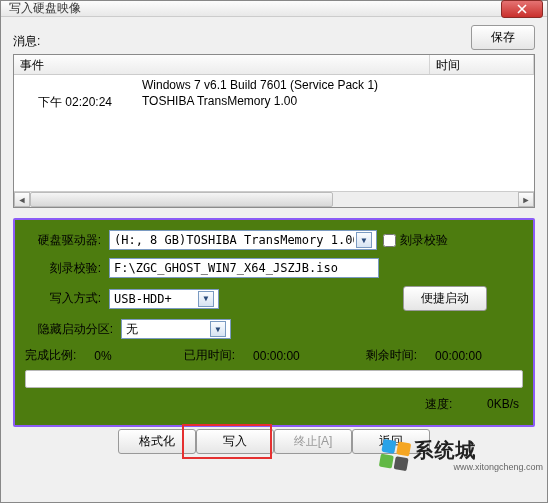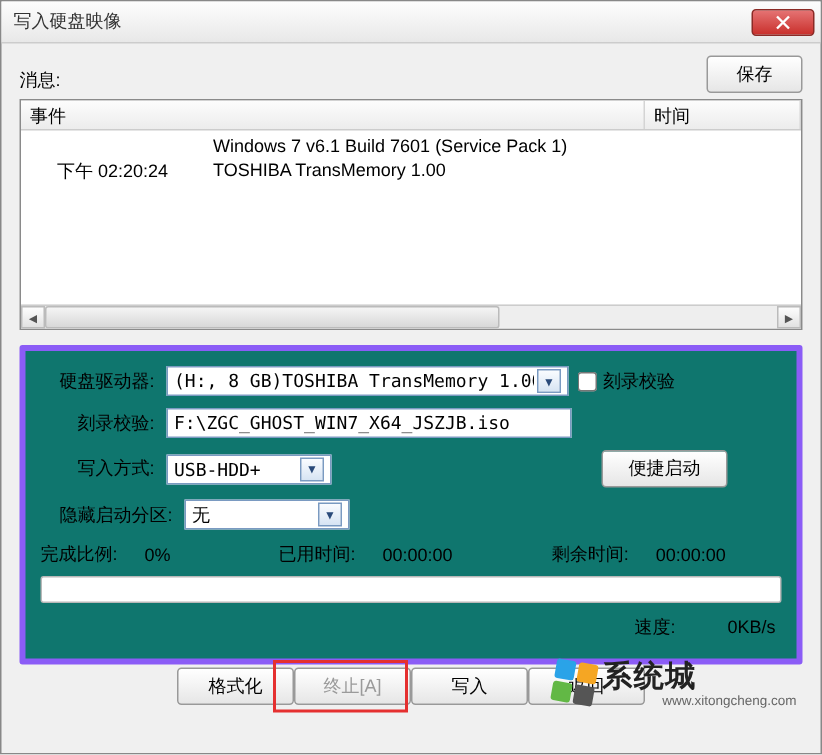--- a/index.html
+++ b/index.html
@@ -13,21 +13,21 @@
     overflow: hidden;
   }
   .window {
     width: 548px;
     height: 503px;
     border: 1px solid #888;
     background: #f0f0f0;
     position: relative;
   }
   .titlebar {
-    height: 28px;
+    height: 16px;
     background: linear-gradient(#fdfdfd, #e8e8e8);
     border-bottom: 1px solid #ccc;
     display: flex;
     align-items: center;
     padding: 0 4px 0 8px;
   }
   .titlebar .title { flex: 1; color: #333; }
   .close-btn {
     width: 42px; height: 18px;
     background: linear-gradient(#e57373,#c9302c);
@@ -96,25 +96,25 @@
   }
   .hscroll .sbtn {
     width: 16px; background: linear-gradient(#fdfdfd,#e2e2e2);
     border: 1px solid #bbb; display:flex;align-items:center;justify-content:center;
     font-size:9px; color:#555;
   }
   .hscroll .track { flex:1; position:relative; background:#eee; }
   .hscroll .thumb { position:absolute; left:0; top:0; bottom:0; width:62%; background:linear-gradient(#f5f5f5,#d8d8d8); border:1px solid #bbb; border-radius:2px; }
 
   .form-area {
-    border: 4px solid #8b5cf6;
+    border: 2px solid #8b5cf6;
     border-radius: 2px;
     margin-top: 10px;
     padding: 10px 10px 6px 10px;
-    background: #0f766e;
+    background: #4d7c0f;
   }
   .form-row {
     display: flex; align-items: center; margin-bottom: 8px; gap: 6px;
   }
   .form-row .flabel {
     width: 78px; text-align: right; padding-right: 2px;
   }
   .combo, .textin {
     font-family: "SimSun","NSimSun",monospace;
     font-size: 12px;
@@ -153,21 +153,21 @@
     display:flex; justify-content:center; padding: 2px 0 4px 0;
     position: relative;
   }
   .highlight-red {
     position:absolute;
     border: 2px solid #e53030;
     pointer-events: none;
   }
   
   .watermark {
-    position:absolute; right:16px; bottom:30px;
+    position:absolute; right:4px; bottom:30px;
     display:flex; align-items:center; gap:4px;
     color:#222; font-weight:bold;
     background: rgba(255,255,255,0.0);
     pointer-events:none;
   }
   .watermark .logo {
     width:28px;height:28px;
     display:grid;grid-template-columns:1fr 1fr;grid-template-rows:1fr 1fr;gap:2px;
     transform: rotate(10deg);
   }
@@ -278,22 +278,22 @@
 
       <div class="speed-row">
         <span>速度:</span>
         <span style="display:inline-block;width:28px"></span>
         <span>0KB/s</span>
       </div>
     </div>
 
     <div class="bottom-btns">
       <button class="btn" style="min-width:78px">格式化</button>
+      <button class="btn" id="writeBtn" style="min-width:78px">写入</button>
       <button class="btn disabled" style="min-width:78px">终止[A]</button>
-      <button class="btn" id="writeBtn" style="min-width:78px">写入</button>
       <button class="btn" style="min-width:78px">返回</button>
       <div class="highlight-red" id="redbox" style="left: 169px; top: -3px; width: 90px; height: 35px;"></div>
     </div>
 
   </div>
 
   <div class="watermark">
     <div class="logo">
       <div class="a"></div>
         <div class="b"></div>

